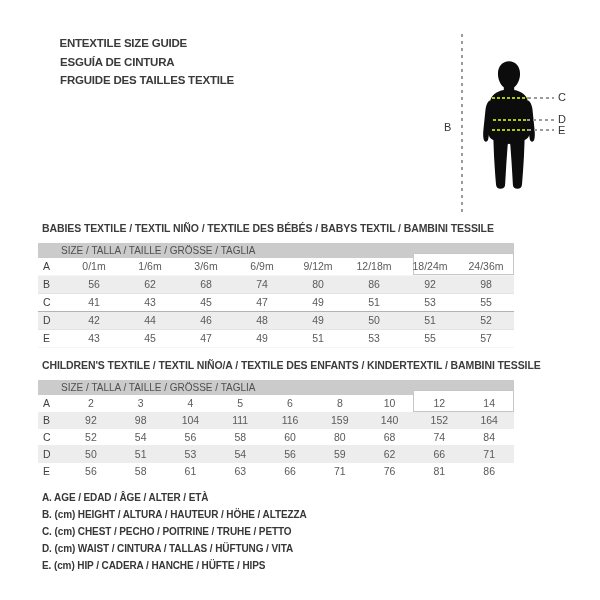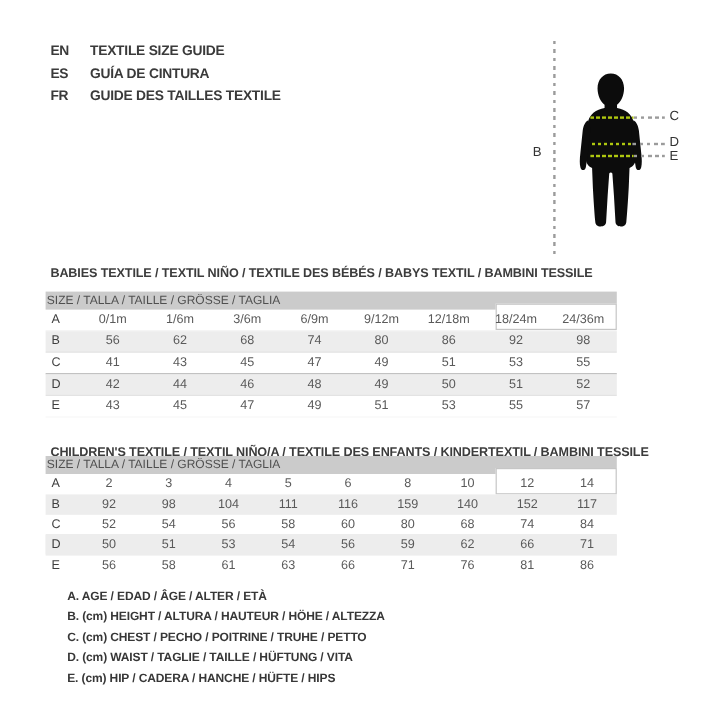--- a/index.html
+++ b/index.html
@@ -2,53 +2,53 @@
 <html><head>
 <meta charset="utf-8">
 <style>
   html,body{margin:0;padding:0;background:#ffffff;}
   .page{position:relative;width:600px;height:600px;background:#fff;overflow:hidden;
         font-family:"Liberation Sans", sans-serif;color:#3c3c3c;}
 
   
   .langs{position:absolute;left:42px;top:34px;}
   .lang-row{display:flex;height:18.5px;line-height:18.5px;font-size:11.5px;
-            font-weight:700;letter-spacing:-0.2px;color:#3a3a3a;}
+            font-weight:700;letter-spacing:-0.2px;color:#3a3a3a;text-align:right;}
   .lang-code{width:33px;}
   
   .figure{position:absolute;left:430px;top:8px;width:170px;height:218px;}
   .sil{position:absolute;left:40px;top:22px;}
   .vdash{position:absolute;left:31px;top:26px;width:2px;height:180px;
          background:repeating-linear-gradient(180deg,#9b9b9b 0 3px,transparent 3px 7px);}
   .mlabel{position:absolute;font-size:11px;color:#333;font-weight:400;}
   .hline{position:absolute;height:2px;}
   .green{background:repeating-linear-gradient(90deg,#aec70f 0 3px,transparent 3px 5px);}
   .gray{background:repeating-linear-gradient(90deg,#9b9b9b 0 3px,transparent 3px 6px);}
 
   
   .sec-title{position:absolute;left:42px;font-size:10.5px;font-weight:700;
              letter-spacing:-0.1px;color:#3c3c3c;white-space:nowrap;}
 
   
   .htable{position:absolute;left:38px;width:476px;}
   .size-bar{position:relative;height:15px;line-height:15px;background:#cbcbcb;
-            font-size:10px;color:#4f4f4f;padding-left:1px;box-sizing:border-box;}
+            font-size:10px;color:#4f4f4f;padding-left:23px;box-sizing:border-box;}
   .hl-box{position:absolute;left:375px;right:0;top:10px;height:22px;
           background:#ffffff;border:1px solid #c6c6c6;box-sizing:border-box;z-index:1;}
   .rows{position:relative;z-index:2;}
   .trow{display:flex;height:17px;line-height:17px;font-size:10.5px;color:#5a5a5a;}
   .trow.stripe{background:#ededed;}
   .rlabel{width:28px;padding-left:5px;box-sizing:border-box;color:#3f3f3f;}
   .tcell{flex:1;text-align:center;}
   .babies .rows .trow{border-bottom:1px solid rgba(0,0,0,0.04);}
   .babies .rows .trow:nth-child(3){border-bottom:1px solid #b3b3b3;}
   .children .rows .trow:nth-child(4){box-shadow:0 -1px 0 rgba(0,0,0,0.07);}
 
   
-  .legend{position:absolute;left:56px;top:489px;}
+  .legend{position:absolute;left:42px;top:489px;}
   .legend-item{height:17px;line-height:17px;font-size:10px;font-weight:700;
                letter-spacing:-0.1px;color:#373737;}
 </style>
 </head>
 <body>
 
 <div class="page">
 
   <div class="langs">
     <div class="lang-row">
@@ -154,21 +154,21 @@
           <span class="tcell">47</span>
           <span class="tcell">49</span>
           <span class="tcell">51</span>
           <span class="tcell">53</span>
           <span class="tcell">55</span>
           <span class="tcell">57</span>
         </div>
       </div>
   </div>
 
-  <div class="sec-title" style="top:371px;text-align:right;">CHILDREN'S TEXTILE / TEXTIL NIÑO/A / TEXTILE DES ENFANTS / KINDERTEXTIL / BAMBINI TESSILE</div>
+  <div class="sec-title" style="top:359px;text-align:right;">CHILDREN'S TEXTILE / TEXTIL NIÑO/A / TEXTILE DES ENFANTS / KINDERTEXTIL / BAMBINI TESSILE</div>
   <div class="htable children" style="top:380px;">
     <div class="hl-box"></div>
     <div class="size-bar">SIZE / TALLA / TAILLE / GRÖSSE / TAGLIA</div>
     <div class="rows">
         <div class="trow">
           <span class="rlabel">A</span>
           <span class="tcell">2</span>
           <span class="tcell">3</span>
           <span class="tcell">4</span>
           <span class="tcell">5</span>
@@ -181,21 +181,21 @@
         <div class="trow stripe">
           <span class="rlabel">B</span>
           <span class="tcell">92</span>
           <span class="tcell">98</span>
           <span class="tcell">104</span>
           <span class="tcell">111</span>
           <span class="tcell">116</span>
           <span class="tcell">159</span>
           <span class="tcell">140</span>
           <span class="tcell">152</span>
-          <span class="tcell">117</span>
+          <span class="tcell">164</span>
         </div>
         <div class="trow">
           <span class="rlabel">C</span>
           <span class="tcell">52</span>
           <span class="tcell">54</span>
           <span class="tcell">56</span>
           <span class="tcell">58</span>
           <span class="tcell">60</span>
           <span class="tcell">80</span>
           <span class="tcell">68</span>
@@ -226,17 +226,17 @@
           <span class="tcell">81</span>
           <span class="tcell">86</span>
         </div>
       </div>
   </div>
 
   <div class="legend">
     <div class="legend-item">A. AGE / EDAD / ÂGE / ALTER / ETÀ</div>
     <div class="legend-item">B. (cm) HEIGHT / ALTURA / HAUTEUR / HÖHE / ALTEZZA</div>
     <div class="legend-item">C. (cm) CHEST / PECHO / POITRINE / TRUHE / PETTO</div>
-    <div class="legend-item">D. (cm) WAIST / TAGLIE / TAILLE / HÜFTUNG / VITA</div>
+    <div class="legend-item">D. (cm) WAIST / CINTURA / TALLAS / HÜFTUNG / VITA</div>
     <div class="legend-item">E. (cm) HIP / CADERA / HANCHE / HÜFTE / HIPS</div>
   </div>
 
 </div>
 
 </body></html>

